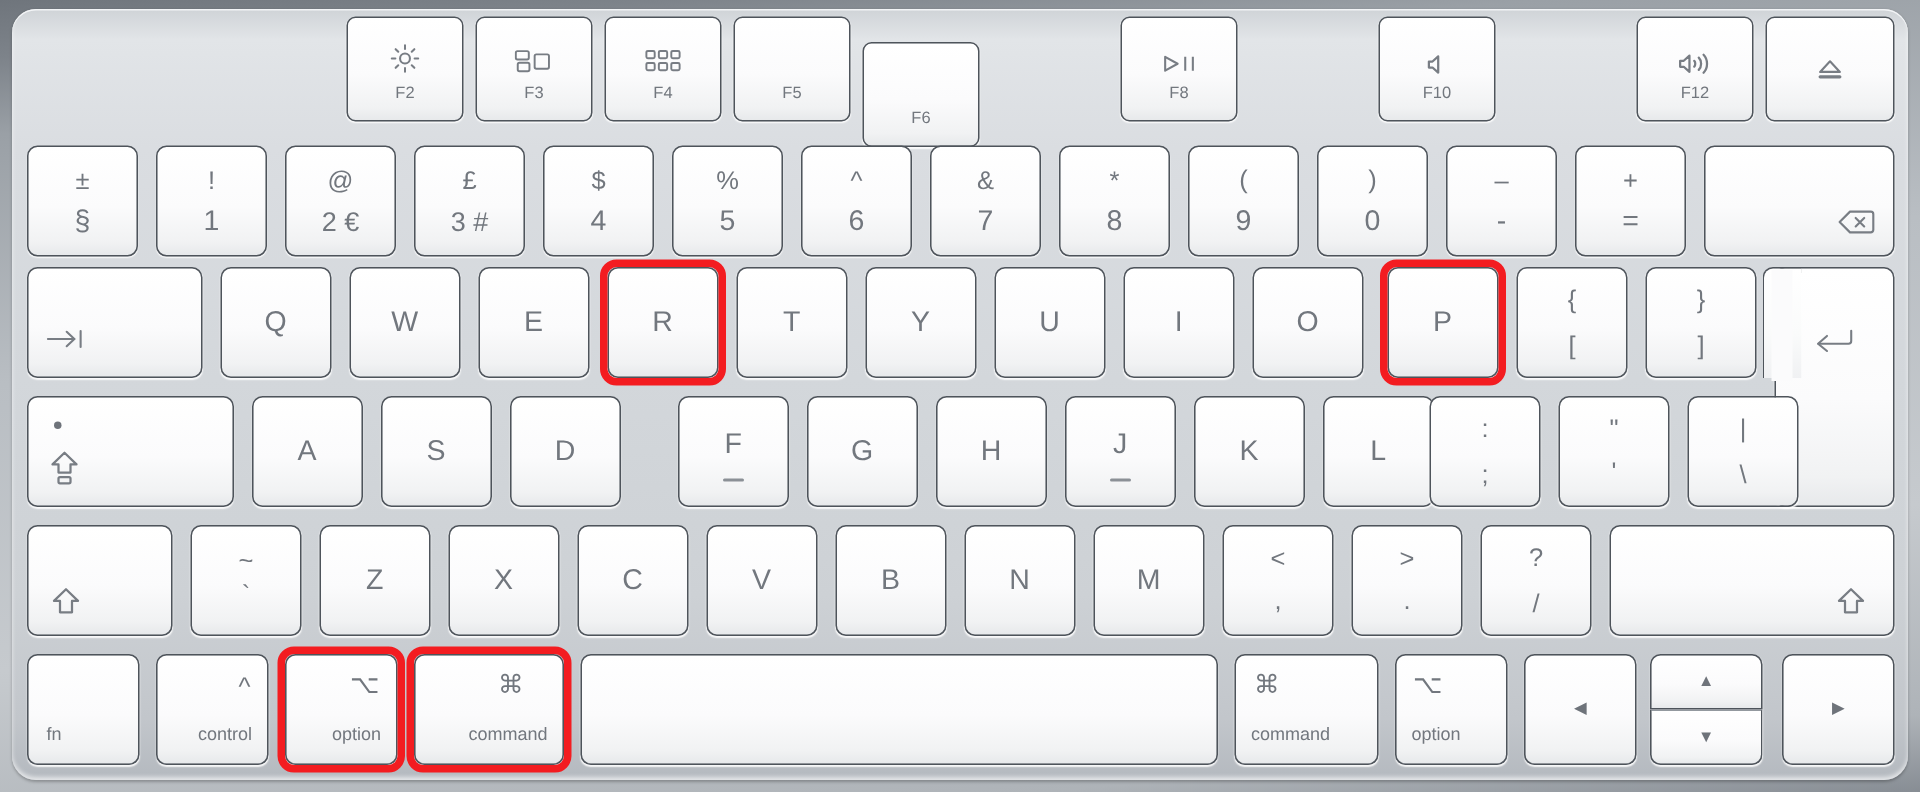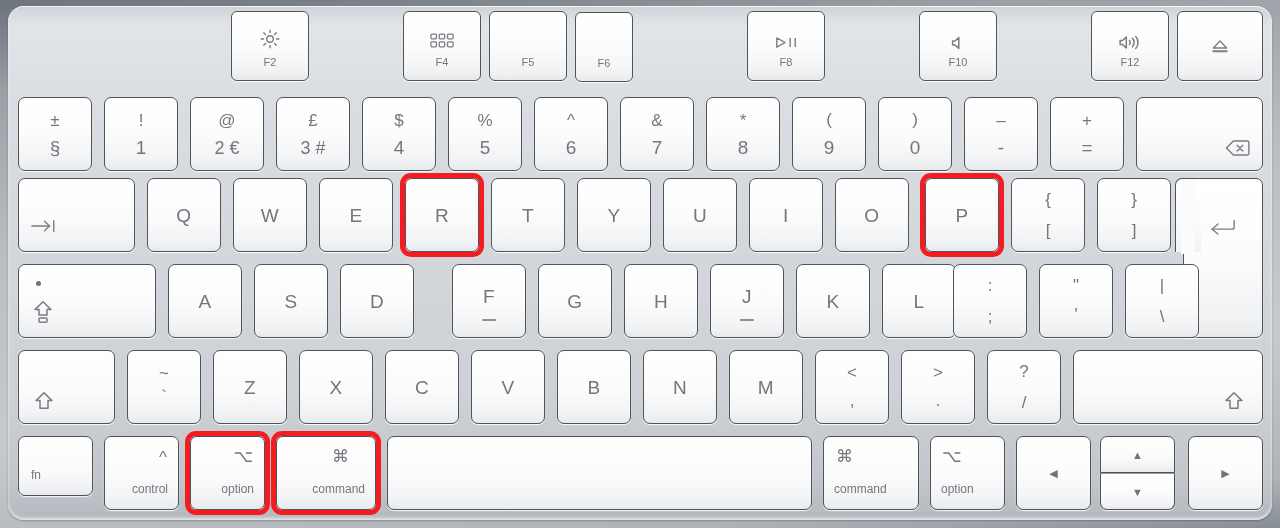--- a/index.html
+++ b/index.html
@@ -61,40 +61,50 @@
   <div class="key fnkey" style="left:231px;top:11px;width:78px;height:70px;">
     <span class="ic" style="left:50%;top:16px;transform:translateX(-50%);">
       <svg width="22" height="22" viewBox="0 0 24 24" fill="none" stroke="#787d84" stroke-width="1.5" stroke-linecap="round">
         <circle cx="12" cy="12" r="3.6"></circle>
         <path d="M12 2.4v2.6M12 19v2.6M2.4 12h2.6M19 12h2.6M5.2 5.2l1.9 1.9M16.9 16.9l1.9 1.9M18.8 5.2l-1.9 1.9M7.1 16.9l-1.9 1.9"></path>
       </svg>
     </span>
     <span class="lbl fnlabel t-top" style="bottom:12px;">F2</span>
   </div>
 
+  <div class="key fnkey" style="left:317px;top:11px;width:78px;height:70px;">
+    <span class="ic" style="left:50%;top:21px;transform:translateX(-50%);">
+      <svg width="26" height="16" viewBox="0 0 30 18" fill="none" stroke="#787d84" stroke-width="1.5">
+        <rect x="1" y="1" width="10" height="6.5" rx="1.3"></rect>
+        <rect x="2.5" y="10" width="9" height="6.5" rx="1.3"></rect>
+        <rect x="15.5" y="3.5" width="11" height="11" rx="1.3"></rect>
+      </svg>
+    </span>
+    <span class="lbl fnlabel t-top" style="bottom:12px;">F3</span>
+  </div>
 
   <div class="key fnkey" style="left:403px;top:11px;width:78px;height:70px;">
     <span class="ic" style="left:50%;top:21px;transform:translateX(-50%);">
       <svg width="24" height="15" viewBox="0 0 26 16" fill="none" stroke="#787d84" stroke-width="1.4">
         <rect x="1" y="1" width="6" height="5.2" rx="1.1"></rect>
         <rect x="10" y="1" width="6" height="5.2" rx="1.1"></rect>
         <rect x="19" y="1" width="6" height="5.2" rx="1.1"></rect>
         <rect x="1" y="9.6" width="6" height="5.2" rx="1.1"></rect>
         <rect x="10" y="9.6" width="6" height="5.2" rx="1.1"></rect>
         <rect x="19" y="9.6" width="6" height="5.2" rx="1.1"></rect>
       </svg>
     </span>
     <span class="lbl fnlabel t-top" style="bottom:12px;">F4</span>
   </div>
 
   <div class="key fnkey" style="left:489px;top:11px;width:78px;height:70px;">
     <span class="lbl fnlabel t-top" style="bottom:12px;">F5</span>
   </div>
 
-  <div class="key fnkey" style="left:575px;top:12px;width:58px;height:70px;">
+  <div class="key fnkey" style="left:575px;top:28px;width:78px;height:70px;">
     <span class="lbl fnlabel t-top" style="bottom:12px;">F6</span>
   </div>
 
 
   <div class="key fnkey" style="left:747px;top:11px;width:78px;height:70px;">
     <span class="ic" style="left:50%;top:24px;transform:translateX(-50%);">
       <svg width="24" height="13" viewBox="0 0 26 14" fill="none" stroke="#787d84" stroke-width="1.5" stroke-linejoin="round">
         <path d="M3 2l9 5-9 5z"></path>
         <path d="M17.5 2v10M23 2v10"></path>
       </svg>
@@ -357,21 +367,21 @@
     <span class="lbl sym t-top" style="bottom:12px;">/</span>
   </div>
   <div class="key" style="left:1073px;top:350px;width:190px;height:74px;">
     <span class="ic" style="right:18px;bottom:13px;">
       <svg width="20" height="19" viewBox="0 0 20 19" fill="none" stroke="#787d84" stroke-width="1.5" stroke-linejoin="round">
         <path d="M10 1.8L2 9.6h4v7.6h8V9.6h4z"></path>
       </svg>
     </span>
   </div>
 
-  <div class="key" style="left:18px;top:436px;width:75px;height:60px;">
+  <div class="key" style="left:18px;top:436px;width:75px;height:74px;">
     <span class="lbl tinyword" style="left:12px;bottom:14px;">fn</span>
   </div>
 
   <div class="key" style="left:104px;top:436px;width:75px;height:74px;">
     <span class="lbl gly" style="right:11px;top:12px;font-size:17px;">^</span>
     <span class="lbl tinyword" style="right:10px;bottom:14px;">control</span>
   </div>
 
   <div class="key" style="left:190px;top:436px;width:75px;height:74px;">
     <span class="lbl gly" style="right:11px;top:11px;font-size:17px;">⌥</span>

